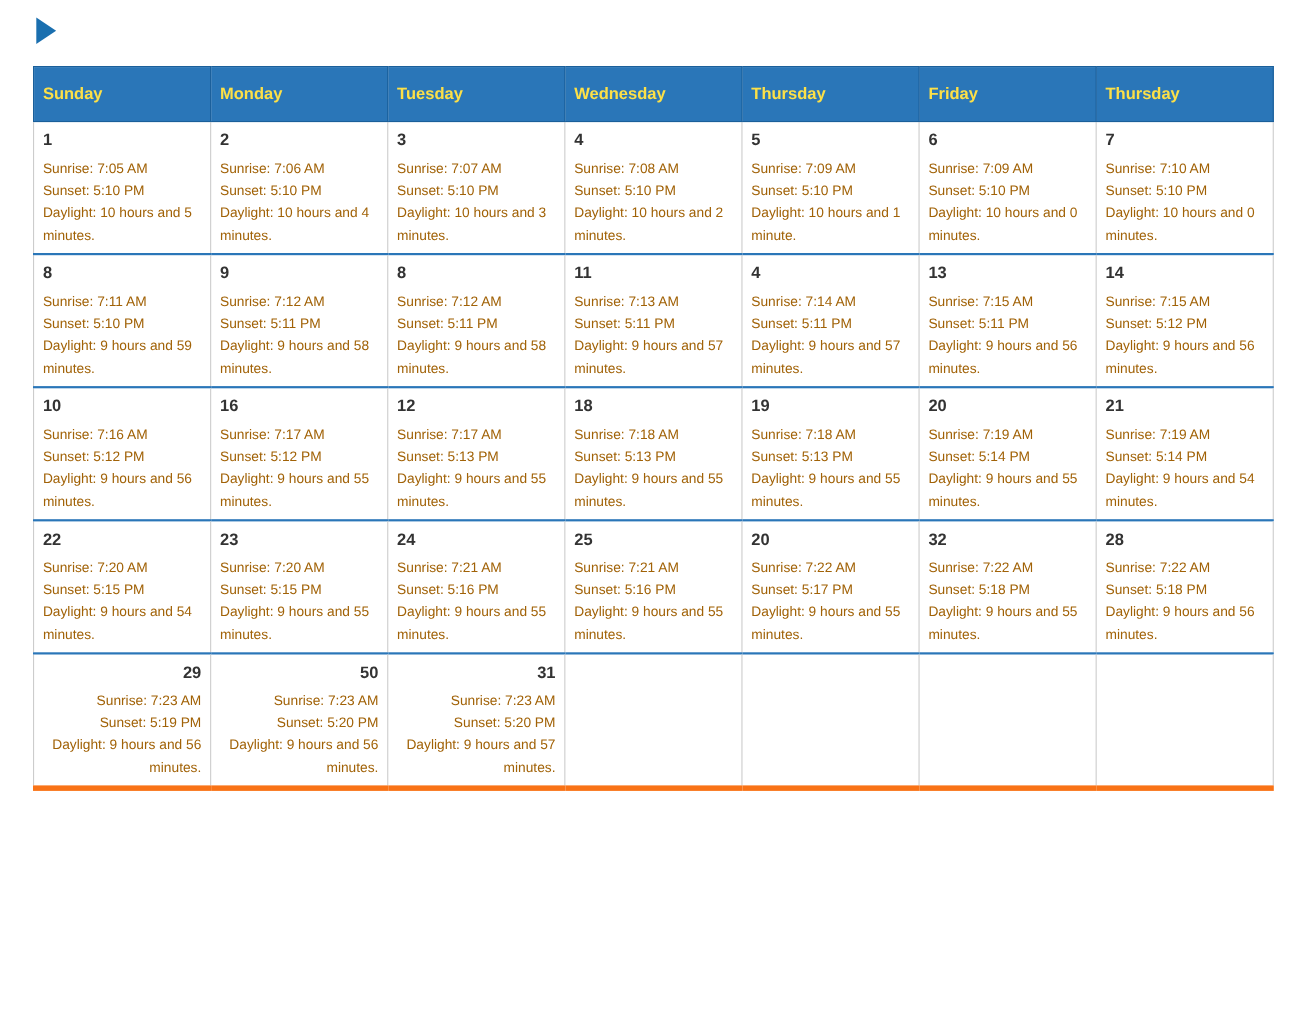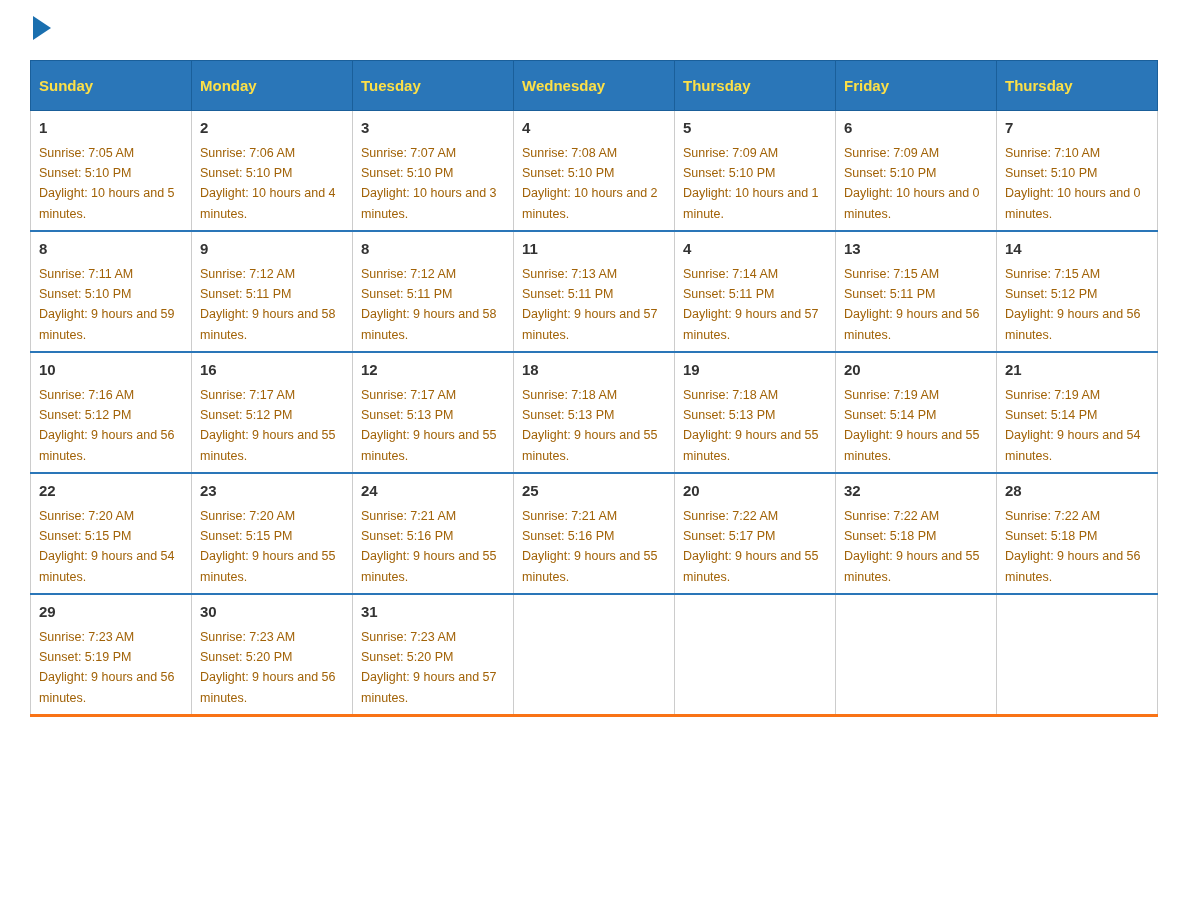--- a/index.html
+++ b/index.html
@@ -88,21 +88,22 @@
       font-weight: bold;
       display: block;
       margin-bottom: 3px;
     }
     .day-info {
       font-size: 12.5px;
       line-height: 1.55;
       color: #a16207;
     }
     .calendar tr:last-child td {
-      border-bottom: 3px solid #f97316;
+      border-bottom: 5px solid #f97316;
+      text-align: right;
     }
     .empty-cell {
       background: #fff;
     }
     .row-separator {
       border-top: 2px solid #2a76b8 !important;
     }
   </style>
 </head>
 <body>
@@ -253,21 +254,21 @@
         <span class="day-num">28</span>
         <span class="day-info">Sunrise: 7:22 AM<br>Sunset: 5:18 PM<br>Daylight: 9 hours and 56 minutes.</span>
       </td>
       </tr>
       <tr>
         <td class="row-separator">
         <span class="day-num">29</span>
         <span class="day-info">Sunrise: 7:23 AM<br>Sunset: 5:19 PM<br>Daylight: 9 hours and 56 minutes.</span>
       </td>
         <td class="row-separator">
-        <span class="day-num">30</span>
+        <span class="day-num">50</span>
         <span class="day-info">Sunrise: 7:23 AM<br>Sunset: 5:20 PM<br>Daylight: 9 hours and 56 minutes.</span>
       </td>
         <td class="row-separator">
         <span class="day-num">31</span>
         <span class="day-info">Sunrise: 7:23 AM<br>Sunset: 5:20 PM<br>Daylight: 9 hours and 57 minutes.</span>
       </td>
         <td class="row-separator empty-cell"></td>
         <td class="row-separator empty-cell"></td>
         <td class="row-separator empty-cell"></td>
         <td class="row-separator empty-cell"></td>

